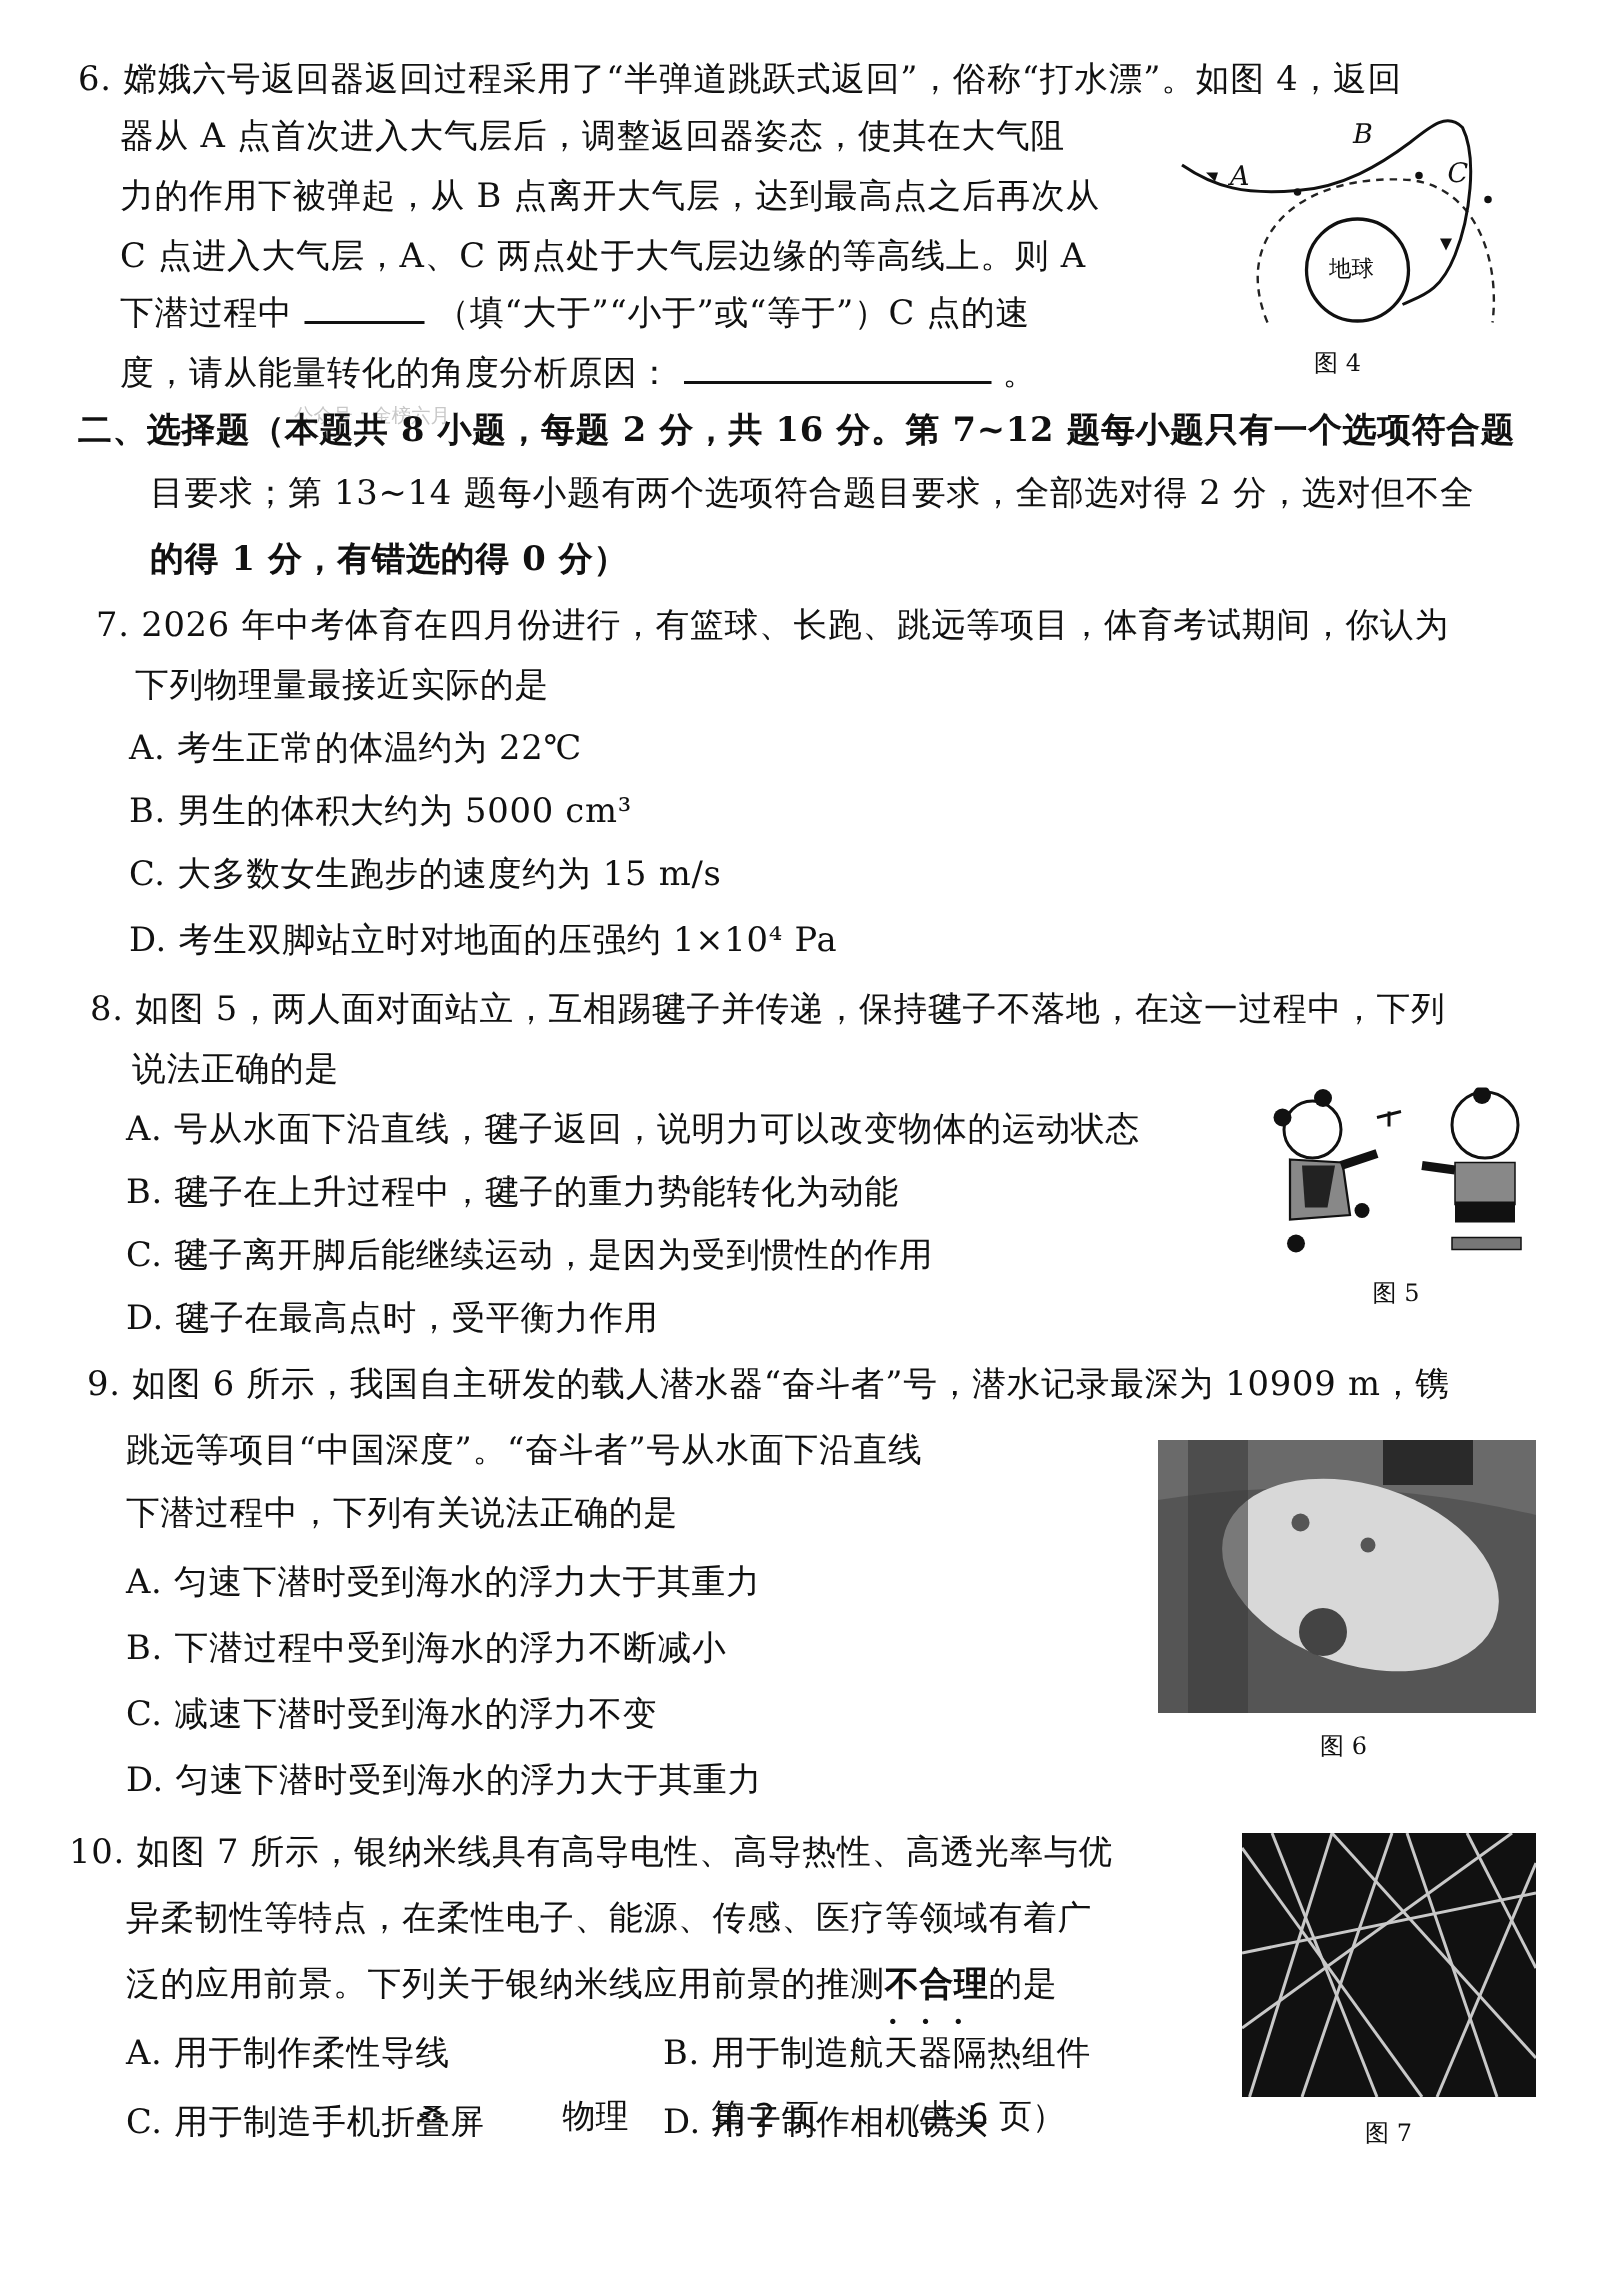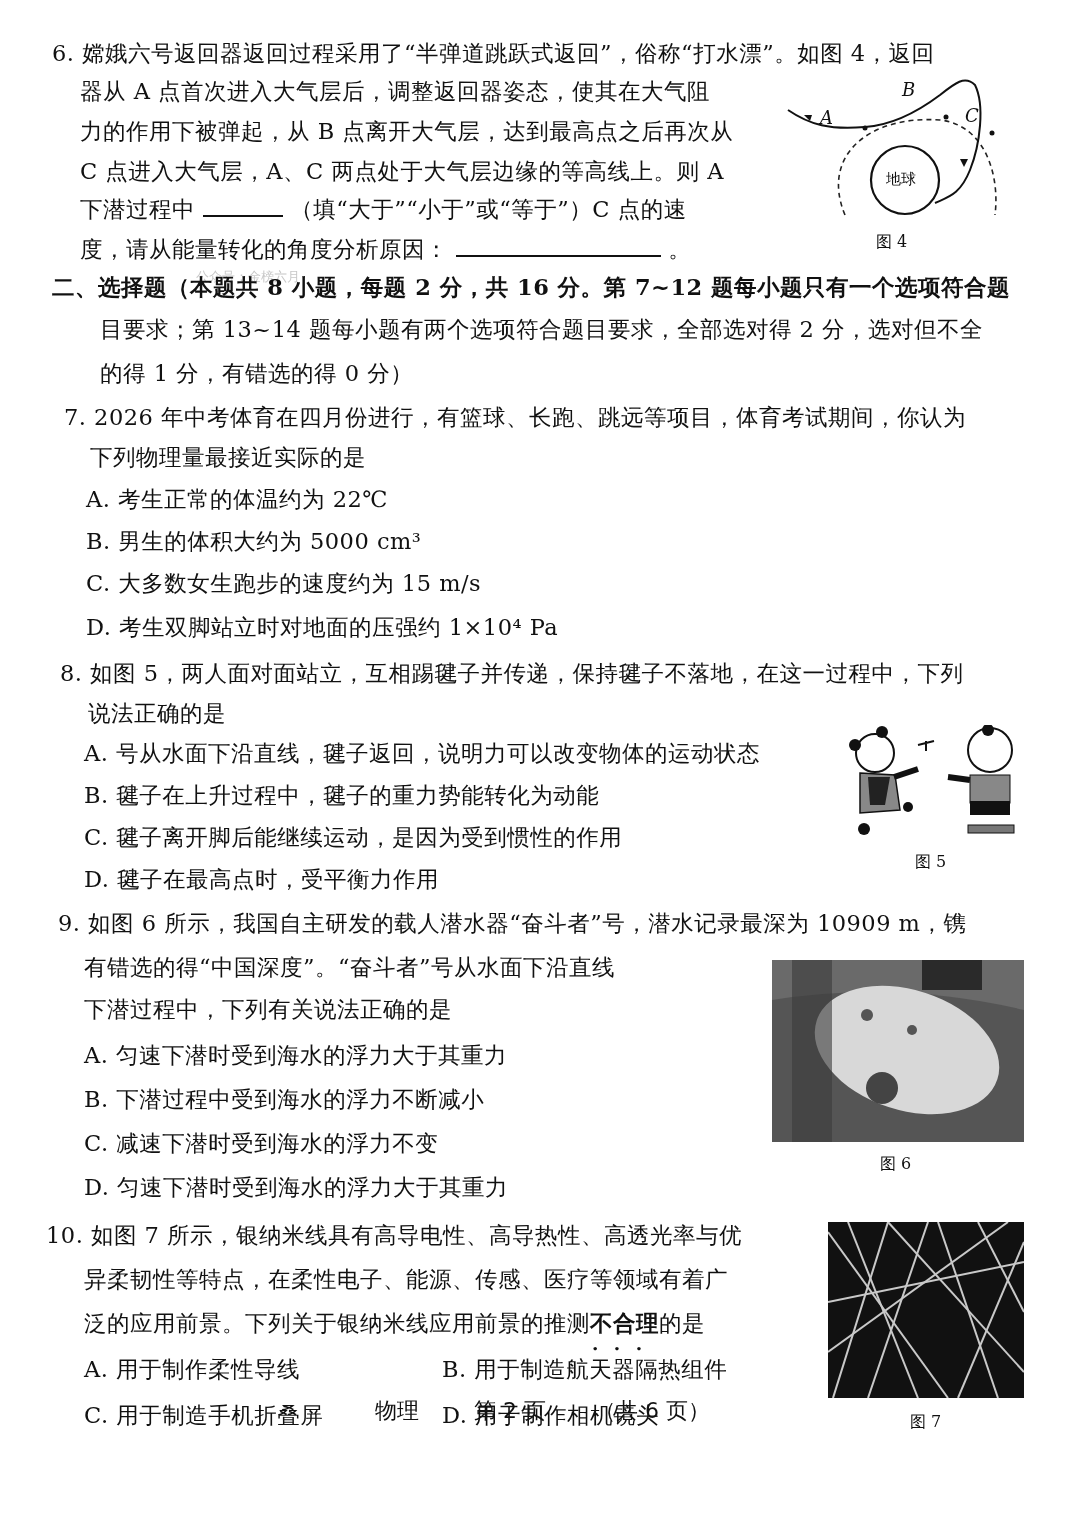--- a/index.html
+++ b/index.html
@@ -55,21 +55,21 @@
   <span style="position:absolute;left:122px;top:4px;font-style:italic;font-size:18px;">B</span>
   <span style="position:absolute;left:185px;top:30px;font-style:italic;font-size:18px;">C</span>
   <span style="position:absolute;left:106px;top:95px;font-size:15px;">地球</span>
 </div>
 <div class="caption" style="left:876px;top:232px;">图 4</div>
 
 <div class="watermark" style="left:196px;top:268px;">公众号：金榜六月</div>
 
 <div class="line" style="left:52px;top:272px;font-weight:bold;">二、选择题（本题共 8 小题，每题 2 分，共 16 分。第 7~12 题每小题只有一个选项符合题</div>
 <div class="line" style="left:100px;top:314px;">目要求；第 13~14 题每小题有两个选项符合题目要求，全部选对得 2 分，选对但不全</div>
-<div class="line" style="left:100px;top:358px;">的得 1 分，有错选的得 0 分）</div>
+<div class="line" style="left:100px;top:358px;font-weight:bold;">的得 1 分，有错选的得 0 分）</div>
 
 <div class="line" style="left:64px;top:402px;">7. 2026 年中考体育在四月份进行，有篮球、长跑、跳远等项目，体育考试期间，你认为</div>
 <div class="line" style="left:90px;top:442px;">下列物理量最接近实际的是</div>
 <div class="line" style="left:86px;top:484px;">A. 考生正常的体温约为 22℃</div>
 <div class="line" style="left:86px;top:526px;">B. 男生的体积大约为 5000 cm³</div>
 <div class="line" style="left:86px;top:568px;">C. 大多数女生跑步的速度约为 15 m/s</div>
 <div class="line" style="left:86px;top:612px;">D. 考生双脚站立时对地面的压强约 1×10⁴ Pa</div>
 
 <div class="line" style="left:60px;top:658px;">8. 如图 5，两人面对面站立，互相踢毽子并传递，保持毽子不落地，在这一过程中，下列</div>
 <div class="line" style="left:88px;top:698px;">说法正确的是</div>
@@ -93,21 +93,21 @@
     <circle cx="158" cy="5" r="6" fill="#111"></circle>
     <rect x="140" y="50" width="40" height="28" fill="#888" stroke="#111"></rect>
     <rect x="140" y="76" width="40" height="14" fill="#111"></rect>
     <rect x="138" y="100" width="46" height="8" fill="#777" stroke="#111"></rect>
     <path d="M140 55 L118 52" stroke="#111" stroke-width="6"></path>
   </svg>
 </div>
 <div class="caption" style="left:868px;top:852px;margin-left:47px;">图 5</div>
 
 <div class="line" style="left:58px;top:908px;">9. 如图 6 所示，我国自主研发的载人潜水器“奋斗者”号，潜水记录最深为 10909 m，镌</div>
-<div class="line" style="left:84px;top:952px;">有错选的得“中国深度”。“奋斗者”号从水面下沿直线</div>
+<div class="line" style="left:84px;top:952px;">跳远等项目“中国深度”。“奋斗者”号从水面下沿直线</div>
 <div class="line" style="left:84px;top:994px;">下潜过程中，下列有关说法正确的是</div>
 <div class="line" style="left:84px;top:1040px;">A. 匀速下潜时受到海水的浮力大于其重力</div>
 <div class="line" style="left:84px;top:1084px;">B. 下潜过程中受到海水的浮力不断减小</div>
 <div class="line" style="left:84px;top:1128px;">C. 减速下潜时受到海水的浮力不变</div>
 <div class="line" style="left:84px;top:1172px;">D. 匀速下潜时受到海水的浮力大于其重力</div>
 
 <div class="fig" style="left:772px;top:960px;width:252px;height:182px;background:linear-gradient(135deg,#555 0%,#777 40%,#444 100%);">
   <svg width="252" height="182" viewBox="0 0 252 182">
     <rect x="0" y="0" width="252" height="182" fill="#6a6a6a"></rect>
     <path d="M0 40 Q126 20 252 50 L252 182 L0 182 Z" fill="#555"></path>

